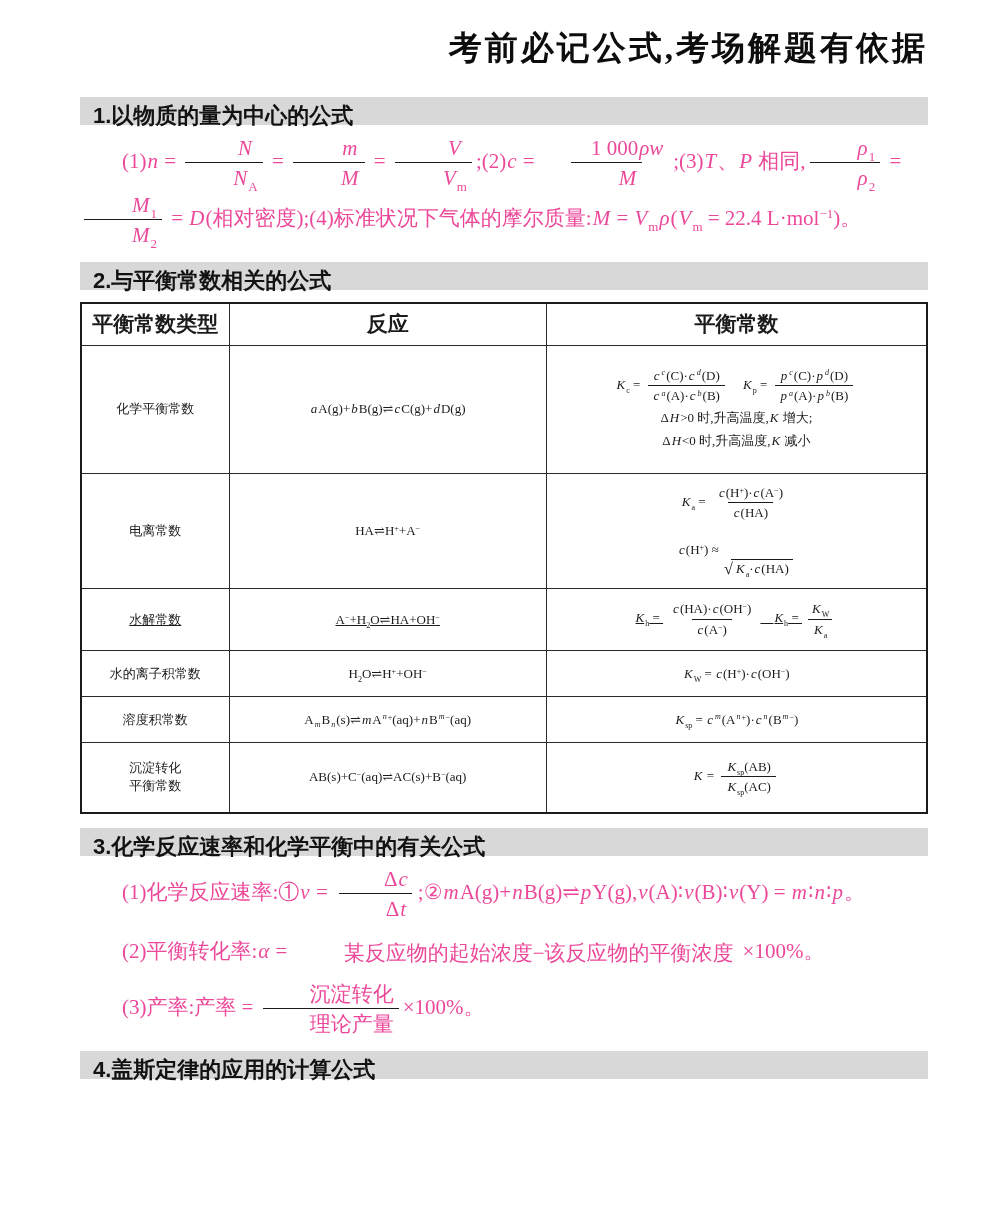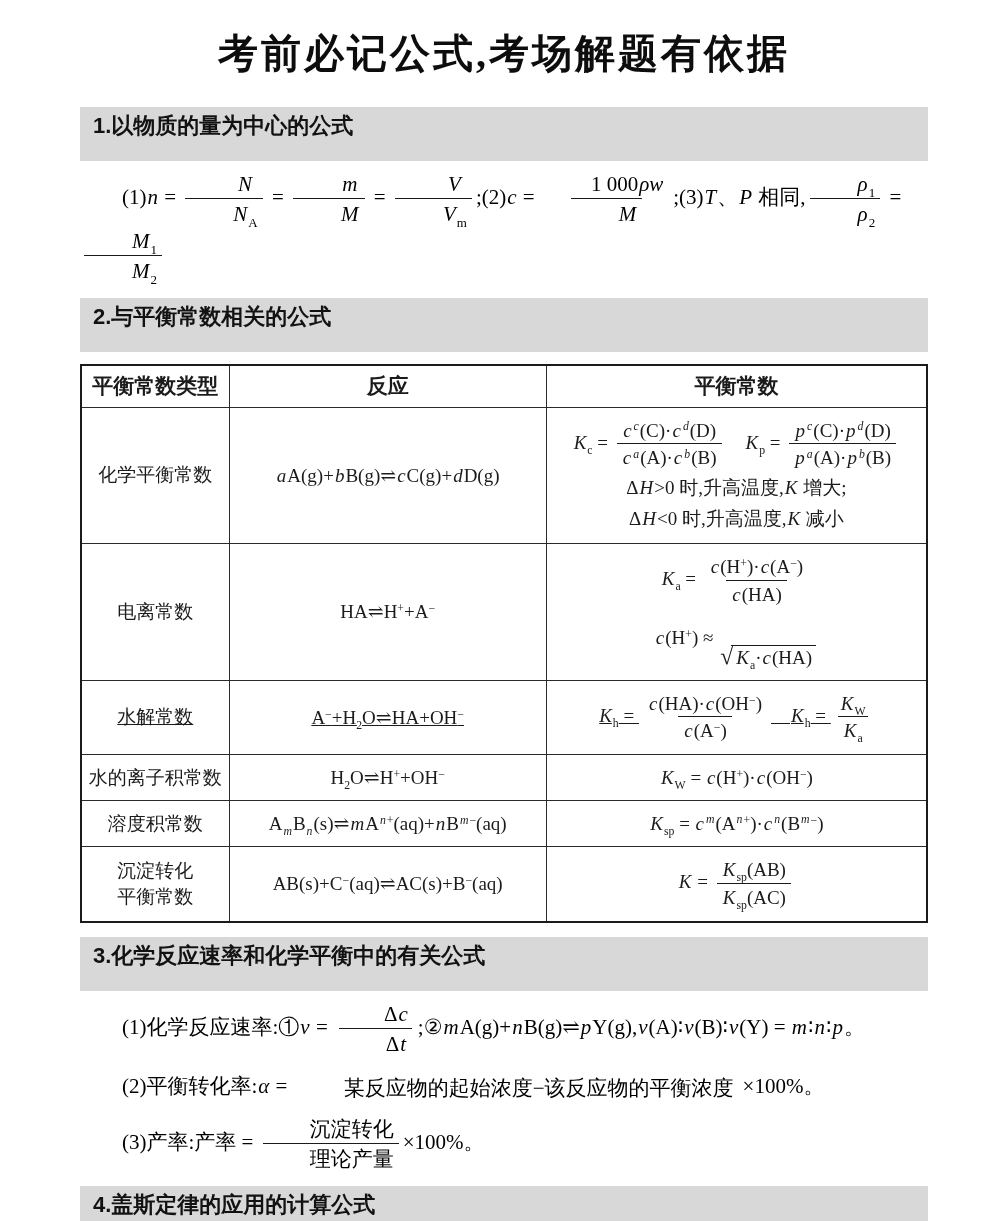--- a/index.html
+++ b/index.html
@@ -5,35 +5,35 @@
   * { margin:0; padding:0; box-sizing:border-box; }
   html,body { background:#ffffff; }
   .page {
     position:relative; width:1008px; min-height:1221px; margin:0 auto;
     background:#ffffff; color:#1b1b1b; overflow:hidden;
     font-family:"Liberation Serif","DejaVu Serif",serif;
     padding:20px 80px 30px 80px;
   }
   
   .title {
-    text-align:center; font-size:40px; font-weight:900; letter-spacing:3px;
+    text-align:right; font-size:33px; font-weight:900; letter-spacing:3px;
     color:#0d0d0d; margin:6px 0 26px 0;
     font-family:"Liberation Serif","DejaVu Serif",serif;
   }
   
   .secbar {
-    background:#d8d8d8; height:54px; line-height:38px;
+    background:#d8d8d8; height:28px; line-height:38px;
     font-family:"Liberation Sans","DejaVu Sans",sans-serif;
     font-weight:700; font-size:22px; color:#121212;
     padding-left:13px; margin-top:14px;
   }
   
   .para {
     font-size:21px; line-height:1.85; margin-top:10px; text-indent:2em;
-    color:#000000;
+    color:#ec4899;
   }
   .para .tok, .fline .tok { white-space:normal; }
   i { font-style:italic; padding:0 1px; }
   sub { font-size:0.62em; vertical-align:-0.45em; line-height:0; }
   sup { font-size:0.62em; vertical-align:0.55em; line-height:0; }
   
   .frac {
     display:inline-flex; flex-direction:column; align-items:center;
     vertical-align:middle; margin:0 4px; text-align:center; line-height:1.25;
   }
@@ -43,21 +43,21 @@
   .sqrt { display:inline-flex; align-items:stretch; vertical-align:middle; margin:0 2px; }
   .srad { font-size:1.25em; line-height:1; align-self:flex-end; margin-right:-2px; }
   .sbody { border-top:1.6px solid #1b1b1b; padding:1px 4px 0 4px;margin-top:33px; }
   
   table.ktable {
     width:100%; border-collapse:collapse; margin-top:12px;
     border:2.5px solid #1b1b1b; table-layout:fixed;
   }
   .ktable th, .ktable td {
     border:1.5px solid #2a2a2a; text-align:center; vertical-align:middle;
-    font-size:19px; padding:6px 4px; color:#1b1b1b;
+    font-size:13px; padding:6px 4px; color:#1b1b1b;
   }
   .ktable thead th {
     font-family:Liberation Mono, monospace;
     font-weight:600; height:42px; font-size:21px;
   }
   .cline { margin:5px 0; }
   .r-tall   { height:128px; }
   .r-med    { height:100px; }
   .r-short  { height:62px;text-decoration:underline; }
   .r-xshort { height:46px; }
@@ -82,21 +82,21 @@
         <span class="fden"><i>V</i><sub>m</sub></span>
       </span><span class="tok">;(2)<i>c</i> = </span><span class="frac">
         <span class="fnum">1 000<i>ρw</i></span>
         <span class="fden"><i>M</i></span>
       </span><span class="tok">;(3)<i>T</i>、<i>P</i> 相同,</span><span class="frac">
         <span class="fnum"><i>ρ</i><sub>1</sub></span>
         <span class="fden"><i>ρ</i><sub>2</sub></span>
       </span><span class="tok"> = </span><span class="frac">
         <span class="fnum"><i>M</i><sub>1</sub></span>
         <span class="fden"><i>M</i><sub>2</sub></span>
-      </span></p>
+      </span><span class="tok"> = <i>D</i>(相对密度);(4)标准状况下气体的摩尔质量:<i>M</i> = <i>V</i><sub>m</sub><i>ρ</i>(<i>V</i><sub>m</sub> = 22.4 L·mol<sup>−1</sup>)。</span></p>
 
   <div class="secbar">2.与平衡常数相关的公式</div>
 
   <table class="ktable">
     <colgroup>
         <col style="width:17.5%">
         <col style="width:37.5%">
         <col style="width:45%">
       </colgroup>
     <thead>

